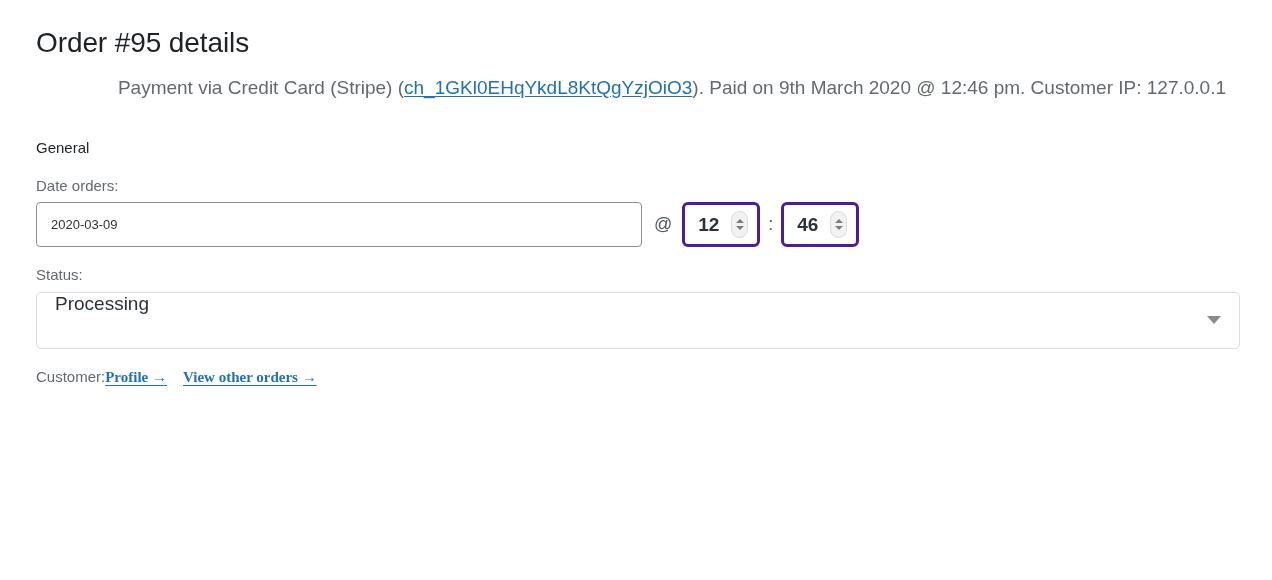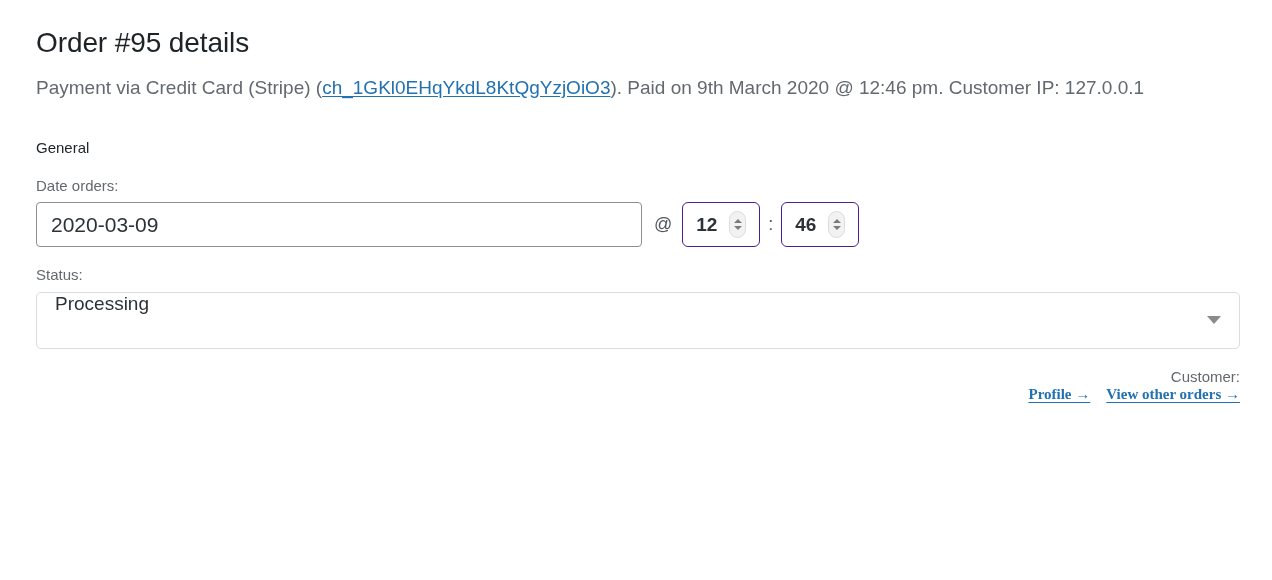--- a/index.html
+++ b/index.html
@@ -30,20 +30,21 @@
     margin: 0 0 12px 0;
     letter-spacing: -0.1px;
   }
   .order-subtitle {
     font-size: 19px;
     line-height: 32px;
     color: #646970;
     margin: 0;
     max-width: 1190px;
     font-weight: 400;
+    text-align: right;
   }
   .order-subtitle a {
     color: #2271b1;
     text-decoration: underline;
     text-underline-offset: 2px;
   }
 
   
   .section-title {
     font-size: 15px;
@@ -58,23 +59,22 @@
     font-size: 15px;
     color: #646970;
     margin: 18px 0 7px 0;
     line-height: 1.3;
     font-weight: 400;
   }
 
   .label-row {
     display: flex;
     align-items: flex-end;
-    justify-content: flex-end;
+    justify-content: flex-start;
     margin: 18px 0 7px 0;
-    flex-direction: column;
   }
   .label-row .field-label { margin: 0; }
 
   .header-links {
     display: flex;
     gap: 16px;
     align-items: baseline;
   }
   .header-links a {
     font-size: 15px;
@@ -92,41 +92,41 @@
     align-items: center;
     gap: 0;
   }
   .date-input {
     width: 606px;
     height: 45px;
     border: 1px solid #8c8f94;
     border-radius: 4px;
     background: #fff;
     font-family: "Liberation Sans", sans-serif;
-    font-size: 21px;
+    font-size: 13px;
     color: #2c3338;
     padding: 8px 14px;
     outline: none;
   }
   .at-sign {
     font-size: 18px;
     color: #50575e;
     margin: 0 10px 0 12px;
     user-select: none;
   }
   .colon-sep {
     font-size: 18px;
     color: #50575e;
     margin: 0 8px;
     user-select: none;
   }
   .spin-field {
     height: 45px;
     min-width: 78px;
-    border: 1px solid #4c1d95;
+    border: 3px solid #4c1d95;
     border-radius: 6px;
     background: #fff;
     display: flex;
     align-items: center;
     padding: 0 8px 0 13px;
     gap: 7px;
   }
   .spin-value {
     font-family: "Liberation Sans", sans-serif;
     font-size: 19px;

